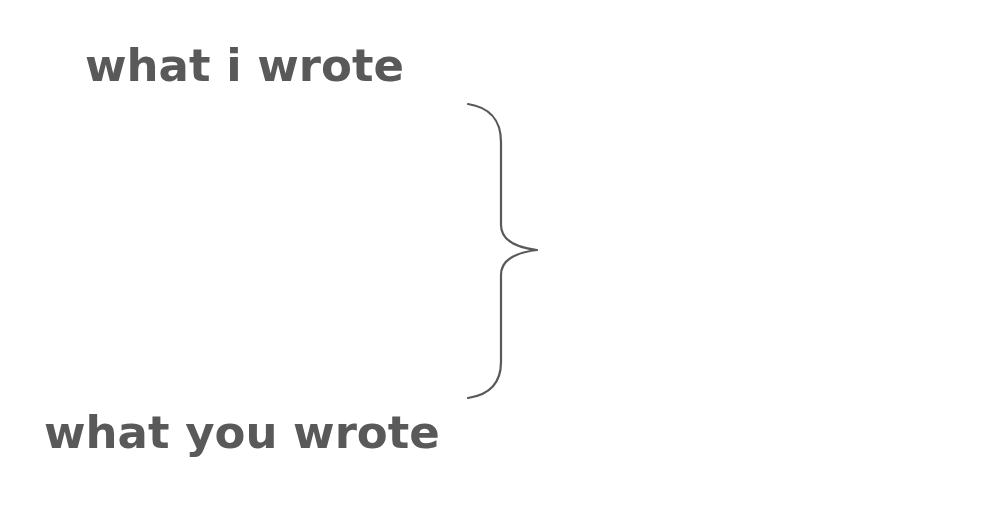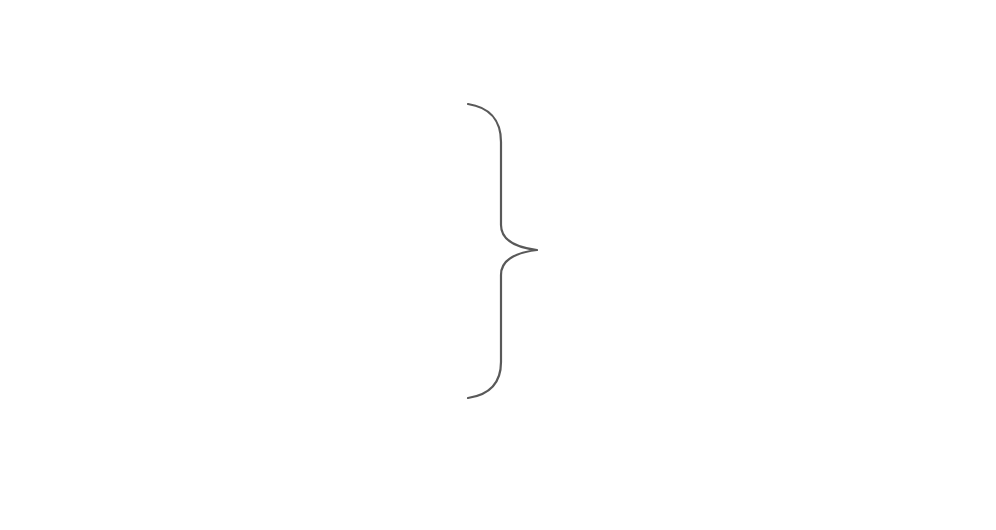--- a/index.html
+++ b/index.html
@@ -43,28 +43,30 @@
     width: 95px;
     height: 315px;
   }
   .brace-wrap svg { display: block; }
 </style>
 </head>
 <body>
 
 <div class="canvas">
 
+  <div class="label-bold label-top">what i wrote</div>
 
   <div class="brace-wrap">
     <svg width="95" height="315" viewBox="0 0 95 315" aria-hidden="true">
       <path d="M 8 9
                C 28 12, 41 24, 41 47
                L 41 130
                C 41 143, 52 152, 77 155
                C 52 158, 41 167, 41 180
                L 41 267
                C 41 290, 28 300, 8 303" fill="none" stroke="#595959" stroke-width="2.2" stroke-linecap="round" stroke-linejoin="round"></path>
     </svg>
   </div>
 
 
+  <div class="label-bold label-bottom">what you wrote</div>
 
 </div>
 
 </body></html>

